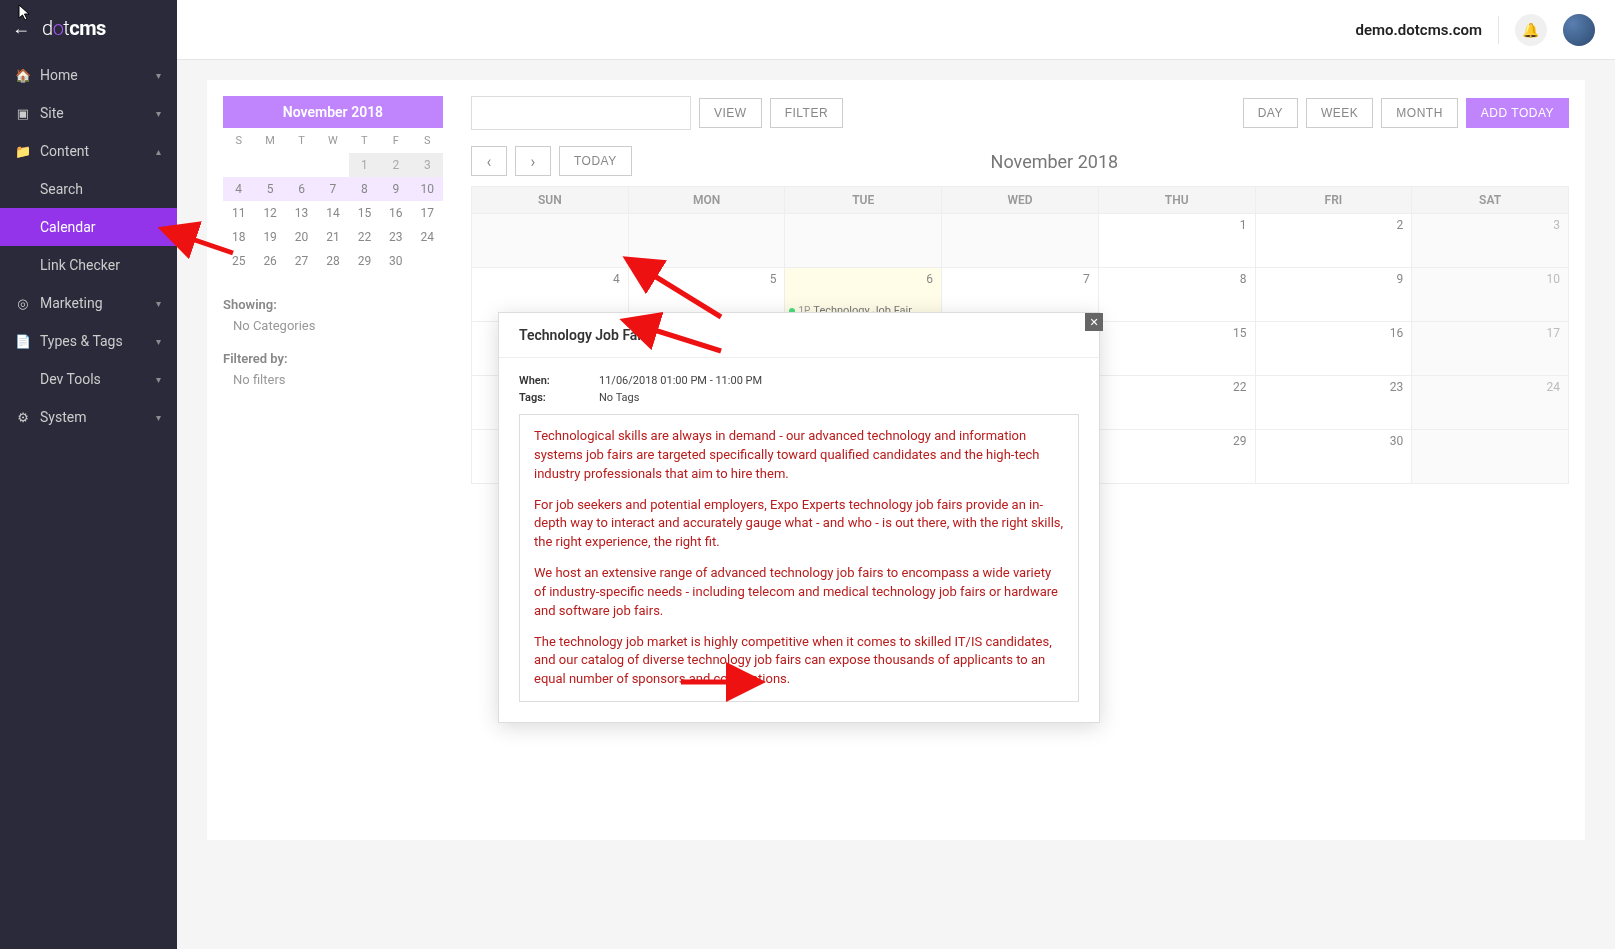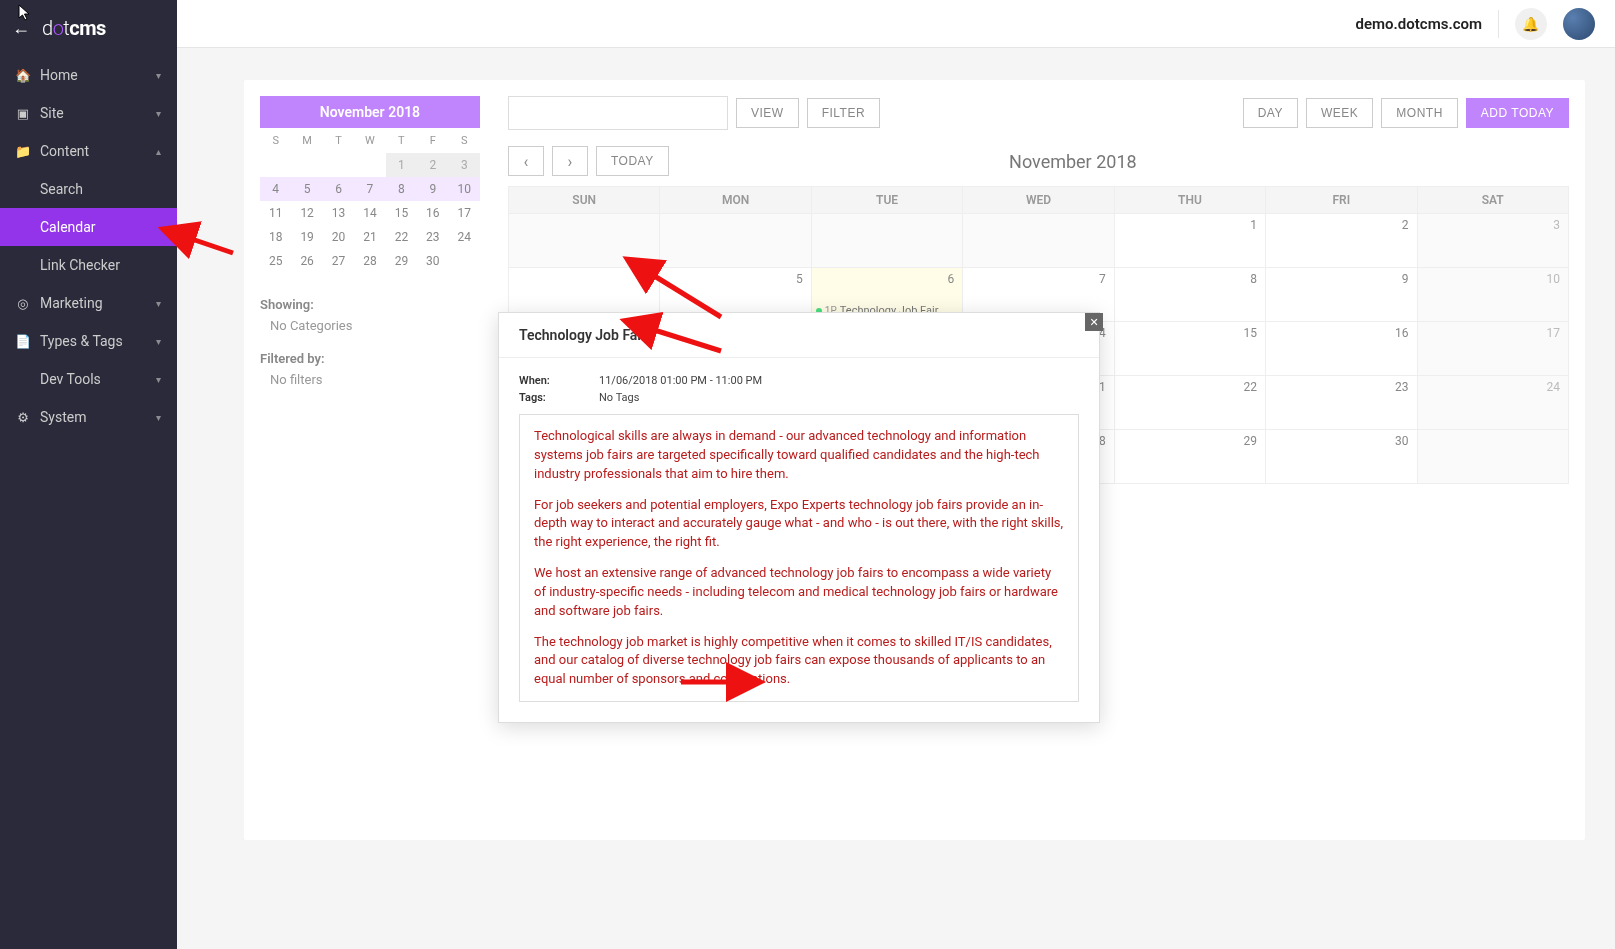--- a/index.html
+++ b/index.html
@@ -12,28 +12,28 @@
 .logo { font-size: 20px; font-weight: 300; color: #fff; letter-spacing: -0.5px; }
 .logo .dot { color: #a855f7; }
 .logo .bold { font-weight: 700; }
 .nav-item { display: flex; align-items: center; padding: 11px 16px; font-size: 14px; cursor: pointer; gap: 10px; }
 .nav-item .chev { margin-left: auto; font-size: 10px; opacity: 0.6; }
 .nav-item.sub { padding-left: 40px; font-size: 14px; }
 .nav-item.active { background: #9333ea; color: #fff; }
 .nav-icon { width: 14px; display: inline-flex; justify-content: center; font-size: 13px; }
 
 
-.topbar { position: absolute; left: 177px; right: 0; top: 0; height: 48px; background: #fff; border-bottom: 1px solid #e5e5e5; display: flex; align-items: center; justify-content: flex-end; padding: 0 20px; gap: 16px; }
+.topbar { position: absolute; left: 177px; right: 0; top: 0; height: 60px; background: #fff; border-bottom: 1px solid #e5e5e5; display: flex; align-items: center; justify-content: flex-end; padding: 0 20px; gap: 16px; }
 .topbar .domain { font-size: 15px; font-weight: 600; color: #222; }
 .topbar .bell { width: 32px; height: 32px; border-radius: 50%; background: #f0f0f0; display: flex; align-items: center; justify-content: center; color: #bbb; font-size: 14px; }
 .topbar .avatar { width: 32px; height: 32px; border-radius: 50%; background: radial-gradient(circle at 30% 30%, #5a7fb0, #2c4a70); }
 .topbar .divider { width: 1px; height: 28px; background: #e5e5e5; }
 
 
-.main { position: absolute; left: 177px; top: 56px; right: 0; bottom: 0; padding: 24px 30px; overflow: auto; margin-left: 37px; }
+.main { position: absolute; left: 177px; top: 56px; right: 0; bottom: 0; padding: 24px 30px; overflow: auto; }
 .content-card { background: #fff; border-radius: 2px; padding: 16px; min-height: 760px; display: flex; gap: 28px; position: relative; }
 
 
 .left-col { width: 220px; flex-shrink: 0; }
 .mini-cal-header { background: #c084fc; color: #fff; text-align: center; padding: 8px; font-size: 14px; font-weight: 600; }
 .mini-cal { width: 100%; border-collapse: collapse; }
 .mini-cal th { font-size: 11px; color: #999; font-weight: 400; padding: 6px 0; text-align: center; }
 .mini-cal td { font-size: 12px; color: #888; text-align: center; padding: 5px 0; cursor: pointer; }
 .mini-cal td.week-hl { background: #f3e8ff; }
 .mini-cal td.outside { background: #eee; color: #aaa; }

